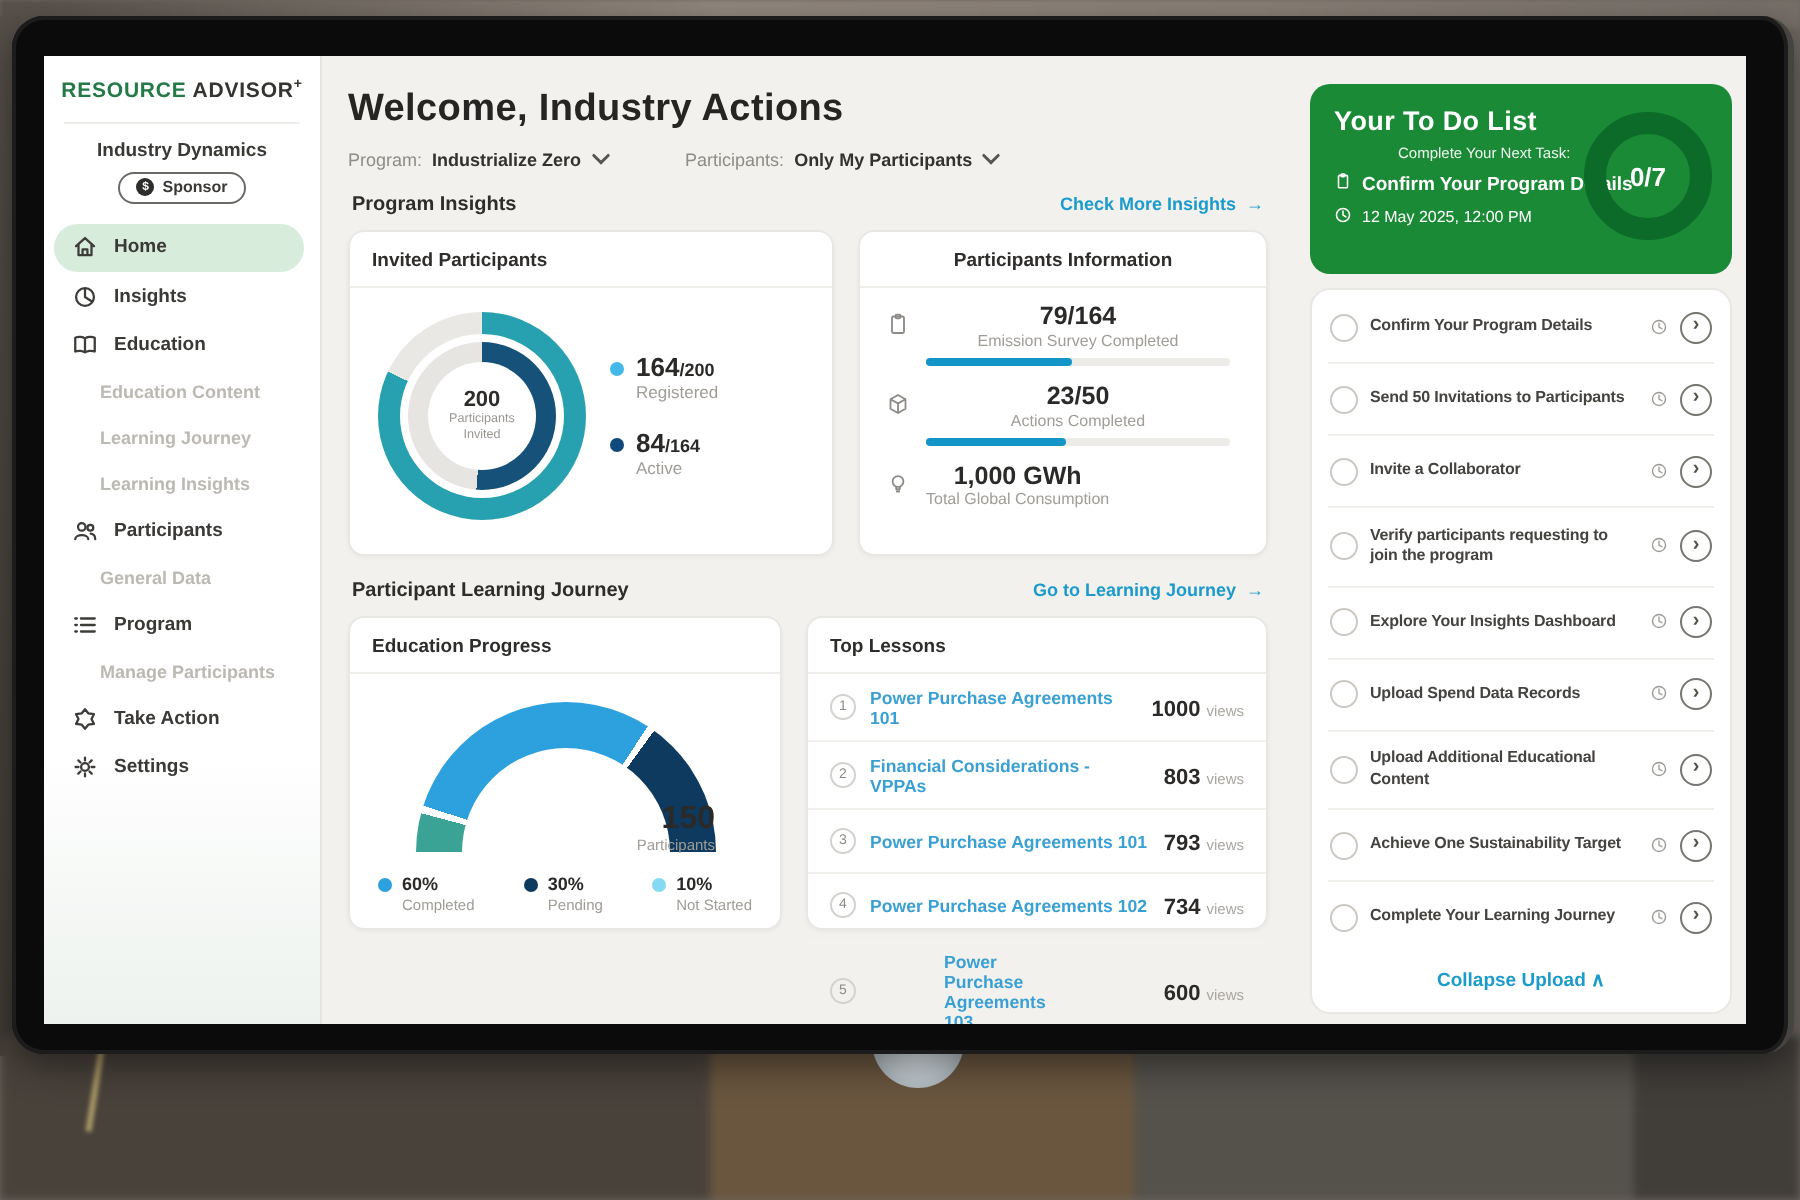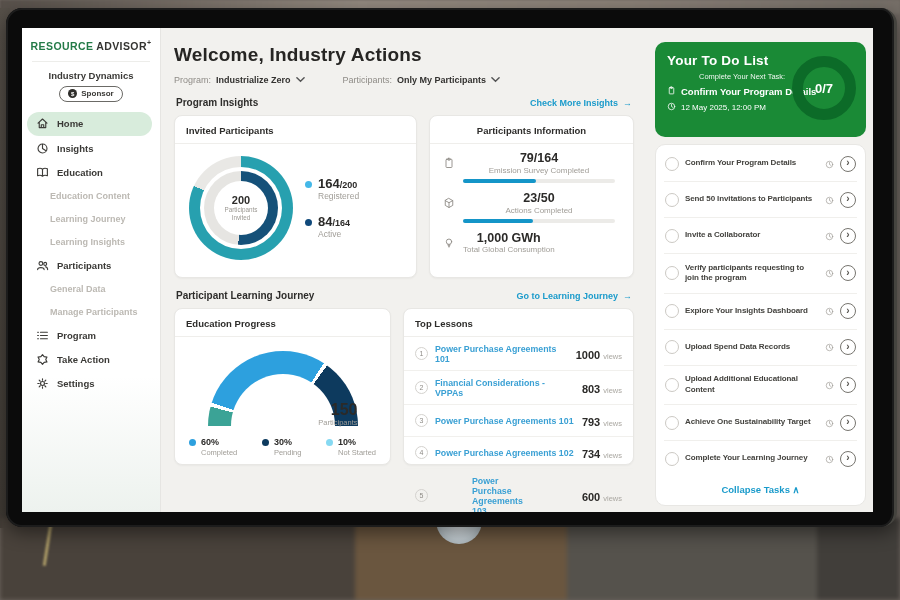--- a/index.html
+++ b/index.html
@@ -51,21 +51,21 @@
   .nav-icon svg { width:13px; height:13px; stroke:#3d3c39; fill:none; stroke-width:1.4; stroke-linecap:round; stroke-linejoin:round; }
 
   
   .main { flex:1; padding:16px 12px 0 13px; min-width:0; }
   h1 { font-size:19px; font-weight:bold; color:#262523; letter-spacing:.2px; }
   .filters { display:flex; gap:38px; margin:9px 0 12px; align-items:center; }
   .filter { display:flex; align-items:center; gap:5px; font-size:9px; cursor:pointer; }
   .f-label { color:#8f8c87; }
   .f-value { font-weight:bold; color:#333230; }
   .chev svg { width:9px; height:7px; stroke:#555; fill:none; stroke-width:1.6; stroke-linecap:round; }
-  .sec-hdr { display:flex; justify-content:space-between; align-items:flex-end; margin:4px 2px 7px; }
+  .sec-hdr { display:flex; justify-content:space-between; align-items:flex-start; margin:4px 2px 7px; }
   .sec-title { font-size:10px; font-weight:bold; color:#2e2d2b; }
   .sec-link { font-size:9px; font-weight:bold; color:var(--link-teal,#1b9bcb); display:flex; gap:5px; align-items:center; cursor:pointer; text-decoration:none; }
   .cards-row { display:flex; gap:12px; margin-bottom:12px; }
   .card { background:#fff; border:1px solid #e8e7e4; border-radius:8px; box-shadow:0 1px 2px rgba(0,0,0,.04); }
   .card-title { font-size:9.5px; font-weight:bold; color:#2e2d2b; padding:9px 11px 7px; border-bottom:1px solid #efeeeb; }
 
   
   .invited-card { width:243px; height:163px; }
   .invited-body { display:flex; align-items:center; gap:12px; padding:12px 8px 0 14px; }
   .donut { position:relative; width:104px; height:104px; border-radius:50%; }
@@ -212,30 +212,30 @@
               <path d="M2 13 C2 9.8 10 9.8 10 13"></path>
               <circle cx="11.3" cy="6" r="1.8"></circle>
               <path d="M11.5 9.6 C13.5 9.8 14.3 11.2 14.3 13"></path>
             </svg>
           </span>
         <span>Participants</span>
       </div>
       <div class="nav-item sub">
         <span>General Data</span>
       </div>
+      <div class="nav-item">
+        <span class="nav-icon">
+            <svg viewBox="0 0 16 16">
+              <path d="M5.5 4 H14 M5.5 8 H14 M5.5 12 H14 M2 4 H3 M2 8 H3 M2 12 H3"></path>
+            </svg>
+          </span>
+        <span>Program</span>
+      </div>
       <div class="nav-item sub">
         <span>Manage Participants</span>
-      </div>
-      <div class="nav-item">
-        <span class="nav-icon">
-            <svg viewBox="0 0 16 16">
-              <path d="M5.5 4 H14 M5.5 8 H14 M5.5 12 H14 M2 4 H3 M2 8 H3 M2 12 H3"></path>
-            </svg>
-          </span>
-        <span>Program</span>
       </div>
       <div class="nav-item">
         <span class="nav-icon">
             <svg viewBox="0 0 16 16">
               <path d="M8 2 L10 4.5 L13.5 5 L12 8 L13.5 11 L10 11.5 L8 14 L6 11.5 L2.5 11 L4 8 L2.5 5 L6 4.5 Z"></path>
             </svg>
           </span>
         <span>Take Action</span>
       </div>
       <div class="nav-item">
@@ -528,20 +528,20 @@
         <div class="task-row">
           <span class="t-check"></span>
           <span class="t-label">Complete Your Learning Journey</span>
           <span class="t-clock"><svg viewBox="0 0 16 16">
                 <circle cx="8" cy="8" r="5.8"></circle>
                 <path d="M8 4.5 V8 L10.6 9.6"></path>
               </svg></span>
           <span class="t-chev">›</span>
         </div>
         <div class="collapse">
-          <span>Collapse Tasks</span>
+          <span>Collapse Upload</span>
           <span>∧</span>
         </div>
       </div>
 
     </aside>
   </div>
 </div>
 
 </body></html>

